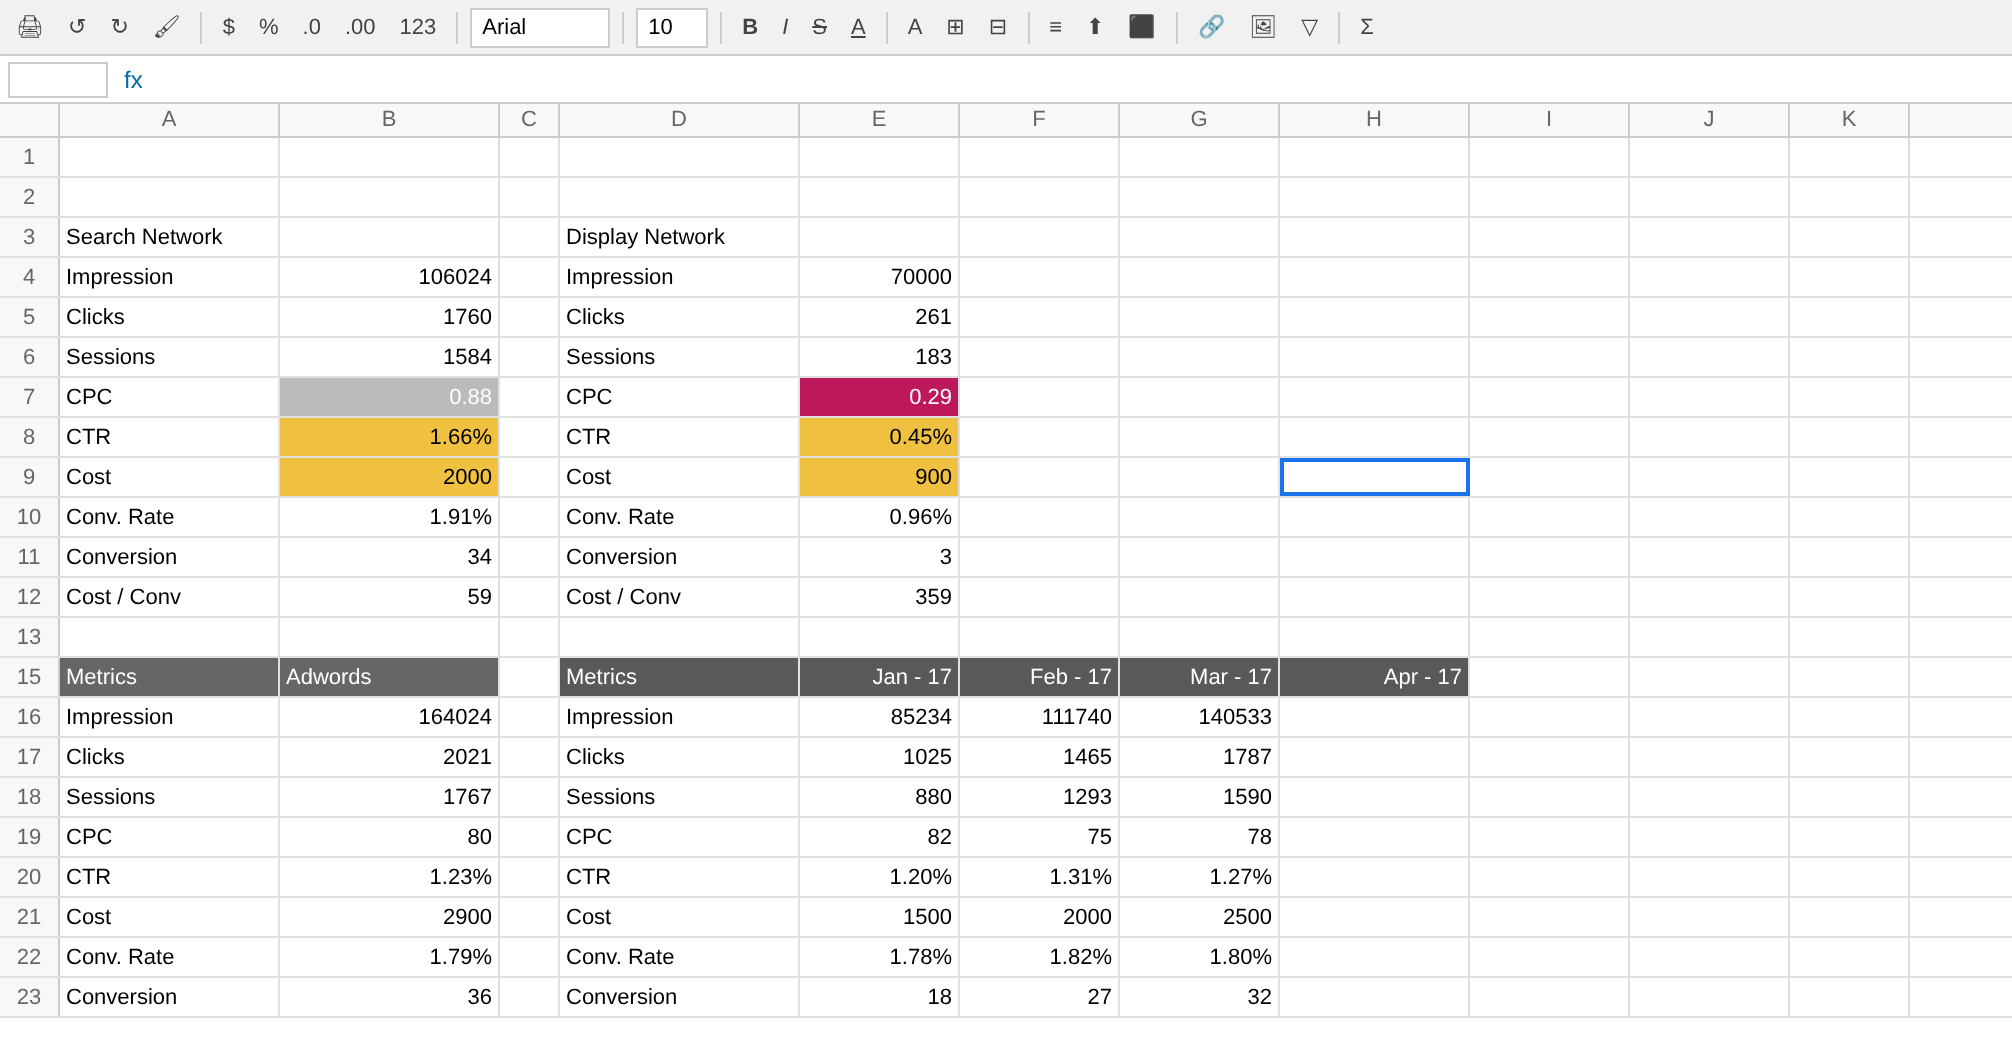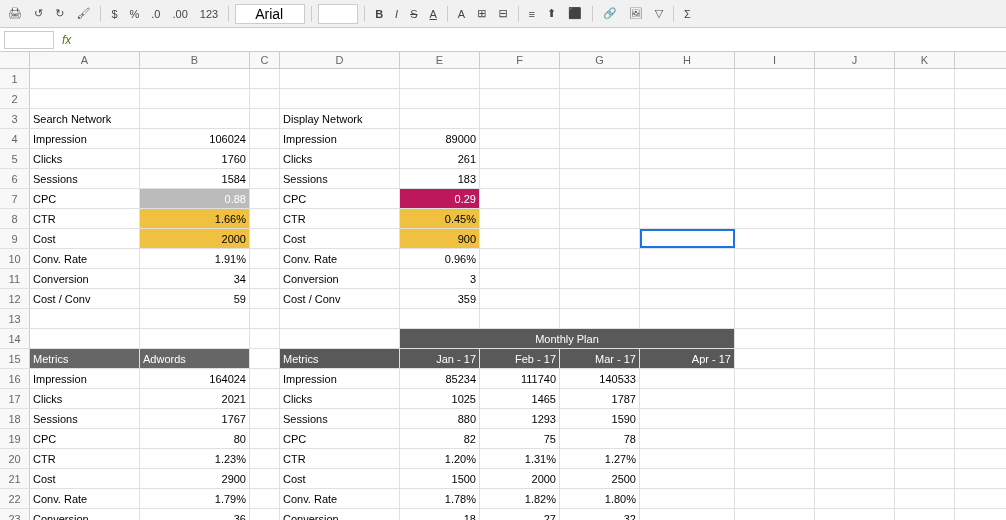--- a/index.html
+++ b/index.html
@@ -10,34 +10,34 @@
       display: flex; align-items: center; height: 28px;
       background: #f1f1f1; border-bottom: 1px solid #ccc;
       padding: 0 4px; gap: 4px;
     }
     .toolbar-btn {
       font-size: 11px; padding: 1px 4px; cursor: pointer;
       background: none; border: none; color: #444;
     }
     .toolbar-sep { width: 1px; height: 16px; background: #ccc; margin: 0 2px; }
     .toolbar-input {
-      font-size: 14px; border: 1px solid #ccc; padding: 1px 19px; height: 20px;
+      font-size: 11px; border: 1px solid #ccc; padding: 1px 5px; height: 20px;
       background: white;
     }
     .font-selector { width: 70px; }
     .size-selector { width: 36px; }
 
     
     .formula-bar {
       display: flex; align-items: center; height: 24px;
       border-bottom: 1px solid #ccc; padding: 0 4px; gap: 4px;
       background: white;
     }
     .cell-ref { width: 50px; border: 1px solid #ccc; font-size: 11px; padding: 1px 3px; height: 18px; }
-    .fx-label { font-size: 12px; color: #4d7c0f; font-style: italic; padding: 0 4px; }
+    .fx-label { font-size: 12px; color: #0369a1; padding: 0 4px; }
     .formula-input { flex: 1; border: none; font-size: 11px; outline: none; }
 
     
     .spreadsheet { display: flex; flex-direction: column; height: calc(520px - 52px); overflow: hidden; }
 
     
     .col-headers { display: flex; border-bottom: 1px solid #ccc; background: #f8f8f8; flex-shrink: 0; }
     .row-num-header { width: 30px; min-width: 30px; border-right: 1px solid #ccc; text-align: center; font-size: 11px; color: #666; padding: 2px 0; }
     .col-header {
       text-align: center; font-size: 11px; color: #666;
@@ -181,21 +181,21 @@
       <div class="cell w-j"></div>
       <div class="cell w-k"></div>
     </div>
 
     <div class="sheet-row">
       <div class="row-num">4</div>
       <div class="cell w-a">Impression</div>
       <div class="cell w-b right">106024</div>
       <div class="cell w-c"></div>
       <div class="cell w-d">Impression</div>
-      <div class="cell w-e right">89000</div>
+      <div class="cell w-e right">70000</div>
       <div class="cell w-f"></div>
       <div class="cell w-g"></div>
       <div class="cell w-h"></div>
       <div class="cell w-i"></div>
       <div class="cell w-j"></div>
       <div class="cell w-k"></div>
     </div>
 
     <div class="sheet-row">
       <div class="row-num">5</div>
@@ -325,31 +325,20 @@
       <div class="cell w-d"></div>
       <div class="cell w-e"></div>
       <div class="cell w-f"></div>
       <div class="cell w-g"></div>
       <div class="cell w-h"></div>
       <div class="cell w-i"></div>
       <div class="cell w-j"></div>
       <div class="cell w-k"></div>
     </div>
 
-    <div class="sheet-row">
-      <div class="row-num">14</div>
-      <div class="cell w-a"></div>
-      <div class="cell w-b"></div>
-      <div class="cell w-c"></div>
-      <div class="cell w-d"></div>
-      <div class="cell center bold" style="background:#595959;color:white;width:335px;min-width:335px;">Monthly Plan</div>
-      <div class="cell w-i"></div>
-      <div class="cell w-j"></div>
-      <div class="cell w-k"></div>
-    </div>
 
     <div class="sheet-row">
       <div class="row-num">15</div>
       <div class="cell w-a bold" style="background:#666;color:white;">Metrics</div>
       <div class="cell w-b bold" style="background:#666;color:white;">Adwords</div>
       <div class="cell w-c"></div>
       <div class="cell w-d bold" style="background:#595959;color:white;">Metrics</div>
       <div class="cell w-e right bold" style="background:#595959;color:white;">Jan - 17</div>
       <div class="cell w-f right bold" style="background:#595959;color:white;">Feb - 17</div>
       <div class="cell w-g right bold" style="background:#595959;color:white;text-align:right;">Mar - 17</div>

